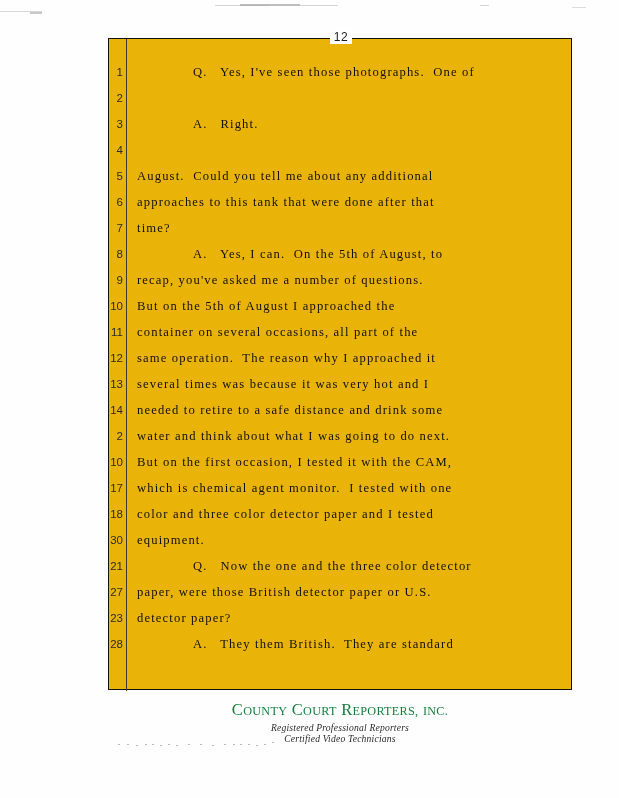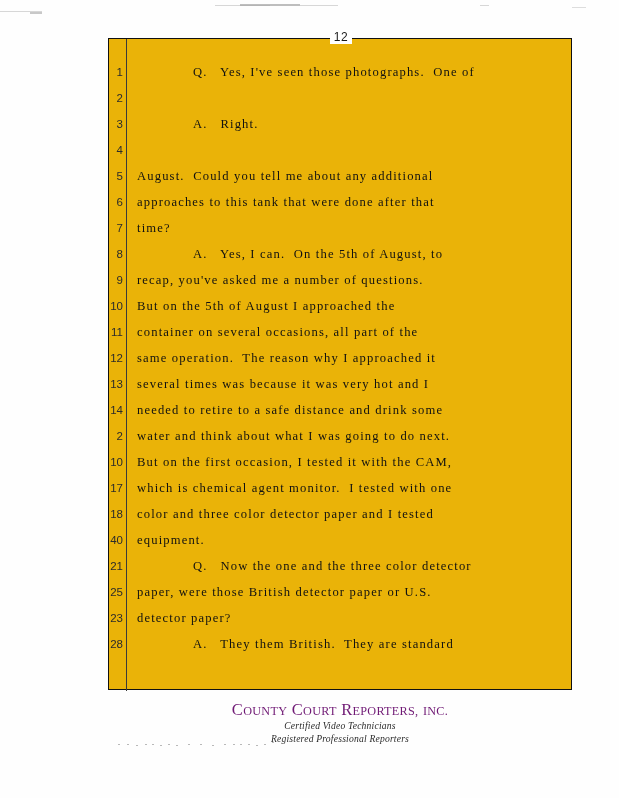--- a/index.html
+++ b/index.html
@@ -110,21 +110,21 @@
   #footer {
     position: absolute;
     left: 108px;
     top: 700px;
     width: 464px;
     text-align: center;
   }
   #firm-name {
     font-family: "Liberation Serif", serif;
     font-size: 16.5px;
-    color: #701a75;
+    color: #15803d;
     letter-spacing: .3px;
     white-space: nowrap;
   }
   #firm-name .cap { font-size: 16.5px; }
   #firm-name .sc  { font-size: 12.2px; }
   .tagline {
     font-family: "Liberation Serif", serif;
     font-style: italic;
     font-size: 9.6px;
     color: #2a2a2a;
@@ -172,33 +172,33 @@
         <div class="tline"><div class="lno">9</div><div class="ltext">recap, you've asked me a number of questions.</div></div>
         <div class="tline"><div class="lno">10</div><div class="ltext">But on the 5th of August I approached the</div></div>
         <div class="tline"><div class="lno">11</div><div class="ltext">container on several occasions, all part of the</div></div>
         <div class="tline"><div class="lno">12</div><div class="ltext">same operation.  The reason why I approached it</div></div>
         <div class="tline"><div class="lno">13</div><div class="ltext">several times was because it was very hot and I</div></div>
         <div class="tline"><div class="lno">14</div><div class="ltext">needed to retire to a safe distance and drink some</div></div>
         <div class="tline"><div class="lno">2</div><div class="ltext">water and think about what I was going to do next.</div></div>
         <div class="tline"><div class="lno">10</div><div class="ltext">But on the first occasion, I tested it with the CAM,</div></div>
         <div class="tline"><div class="lno">17</div><div class="ltext">which is chemical agent monitor.  I tested with one</div></div>
         <div class="tline"><div class="lno">18</div><div class="ltext">color and three color detector paper and I tested</div></div>
-        <div class="tline"><div class="lno">40</div><div class="ltext">equipment.</div></div>
+        <div class="tline"><div class="lno">30</div><div class="ltext">equipment.</div></div>
         <div class="tline"><div class="lno">21</div><div class="ltext indent">Q.   Now the one and the three color detector</div></div>
-        <div class="tline"><div class="lno">25</div><div class="ltext">paper, were those British detector paper or U.S.</div></div>
+        <div class="tline"><div class="lno">27</div><div class="ltext">paper, were those British detector paper or U.S.</div></div>
         <div class="tline"><div class="lno">23</div><div class="ltext">detector paper?</div></div>
         <div class="tline"><div class="lno">28</div><div class="ltext indent">A.   They them British.  They are standard</div></div>
       </div>
 
   </div>
 
   <div id="footer">
     <div id="firm-name"><span class="cap">C</span><span class="sc">OUNTY</span><span class="cap"> </span><span class="cap">C</span><span class="sc">OURT</span><span class="cap"> </span><span class="cap">R</span><span class="sc">EPORTERS,</span><span class="cap"> </span><span class="sc">INC.</span></div>
+    <div class="tagline">Registered Professional Reporters</div>
     <div class="tagline second">Certified Video Technicians</div>
-    <div class="tagline">Registered Professional Reporters</div>
   </div>
 
   <div id="specks">
       <div class="speck" style="left: 118px; top: 744px;"></div>
       <div class="speck" style="left: 127px; top: 744px;"></div>
       <div class="speck" style="left: 136px; top: 745px;"></div>
       <div class="speck" style="left: 145px; top: 744px;"></div>
       <div class="speck" style="left: 152px; top: 744px;"></div>
       <div class="speck" style="left: 160px; top: 745px;"></div>
       <div class="speck" style="left: 168px; top: 744px;"></div>

